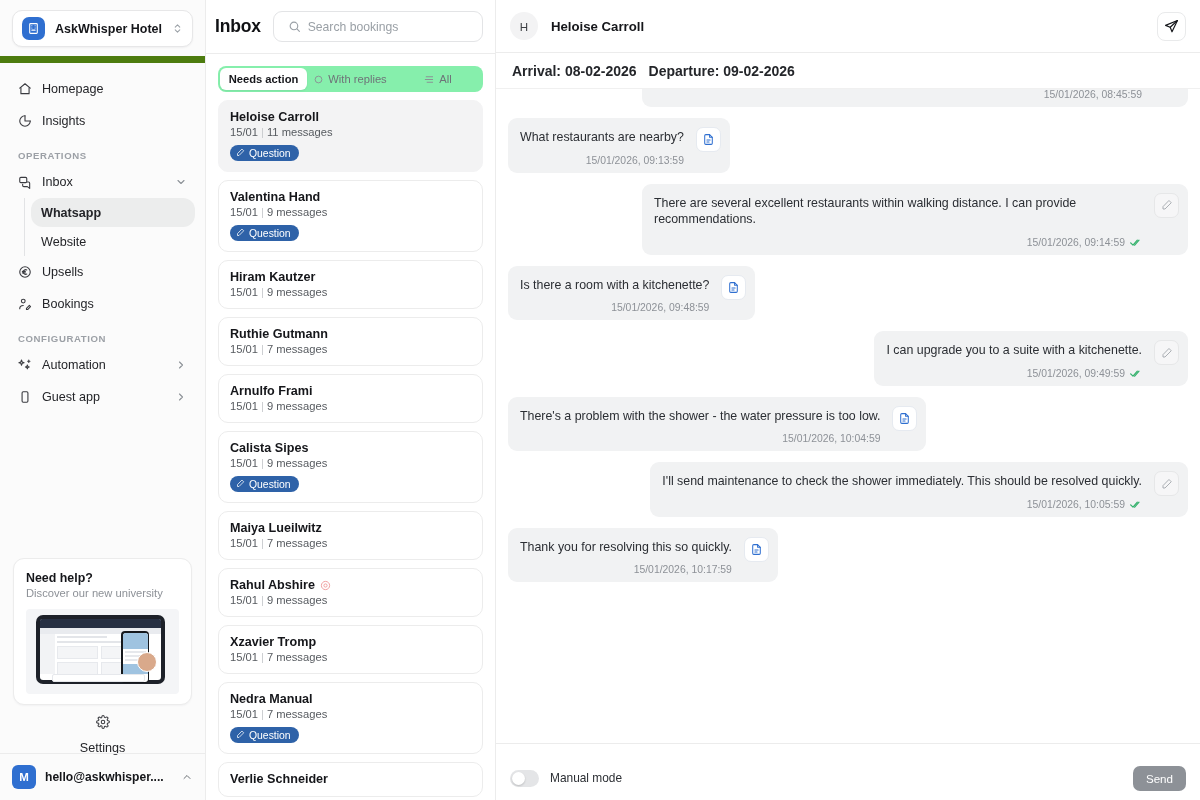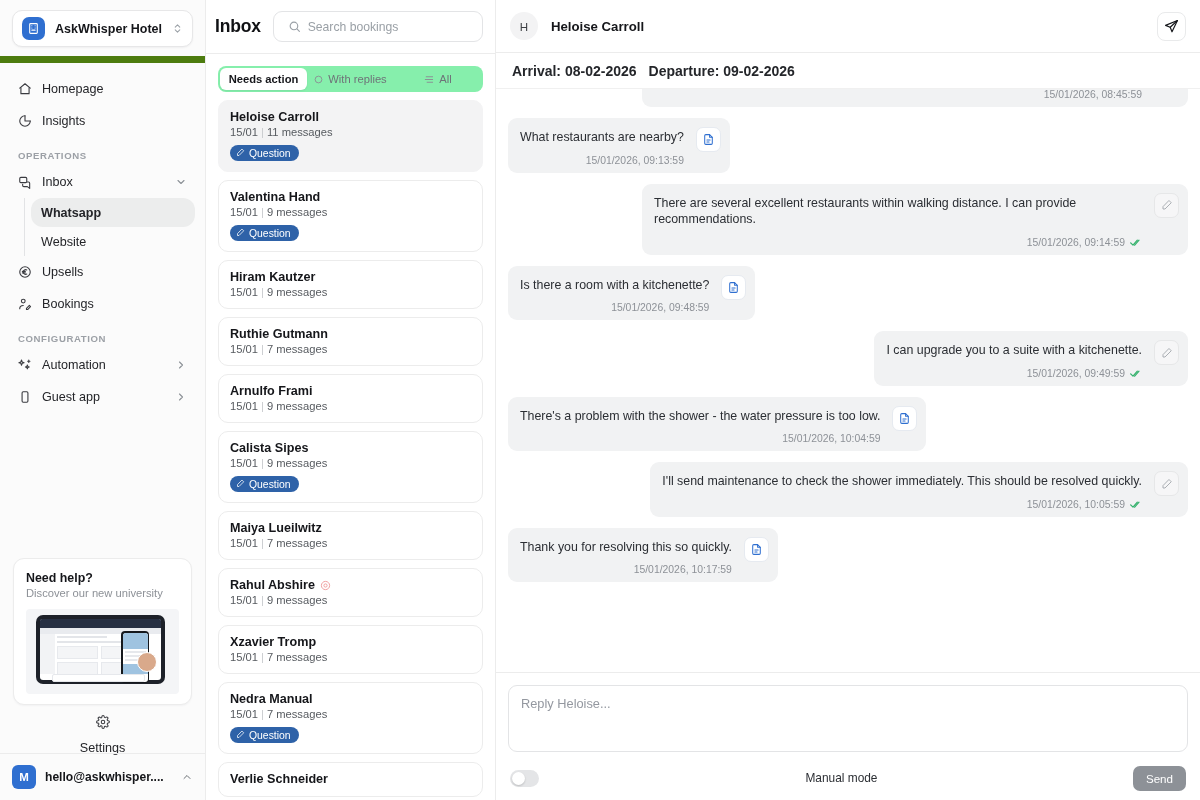--- a/index.html
+++ b/index.html
@@ -226,21 +226,21 @@
     display: flex; align-items: center; height: 44px; padding: 0 2px;
   }
   .toggle {
     width: 29px; height: 17px; border-radius: 10px; background: #e4e5e7;
     position: relative; cursor: pointer; flex: 0 0 29px;
   }
   .toggle .knob {
     position: absolute; left: 2px; top: 2px; width: 13px; height: 13px;
     border-radius: 50%; background: #fff; box-shadow: 0 1px 2px rgba(0,0,0,.18);
   }
-  .toggle-lbl { font-size: 11.9px; color: #2b2e33; margin-left: 11px; flex: 1; text-align: center; }
+  .toggle-lbl { font-size: 11.9px; color: #2b2e33; margin-left: 11px; flex: 1; }
   .send-btn {
     background: #8d9197; color: #fff; border: none; border-radius: 7px;
     height: 25px; padding: 0 13px; font-size: 11.6px; cursor: pointer;
     font-family: "Liberation Sans", sans-serif;
   }
 </style>
 </head>
 <body>
 
 <div class="app">
@@ -636,21 +636,20 @@
                 <path d="M14 3v5h5"></path>
                 <line x1="9" y1="13" x2="15" y2="13"></line>
                 <line x1="9" y1="16.5" x2="13" y2="16.5"></line>
               </svg>
             </div>
           </div>
         </div>
       </div>
 
     <div class="composer">
-      <textarea class="reply" placeholder="Reply Heloise..." style=""></textarea>
       <div class="composer-bar">
         <div class="toggle">
             <div class="knob"></div>
           </div>
         <span class="toggle-lbl">Manual mode</span>
         <button class="send-btn">Send</button>
       </div>
     </div>
   </section>
 

